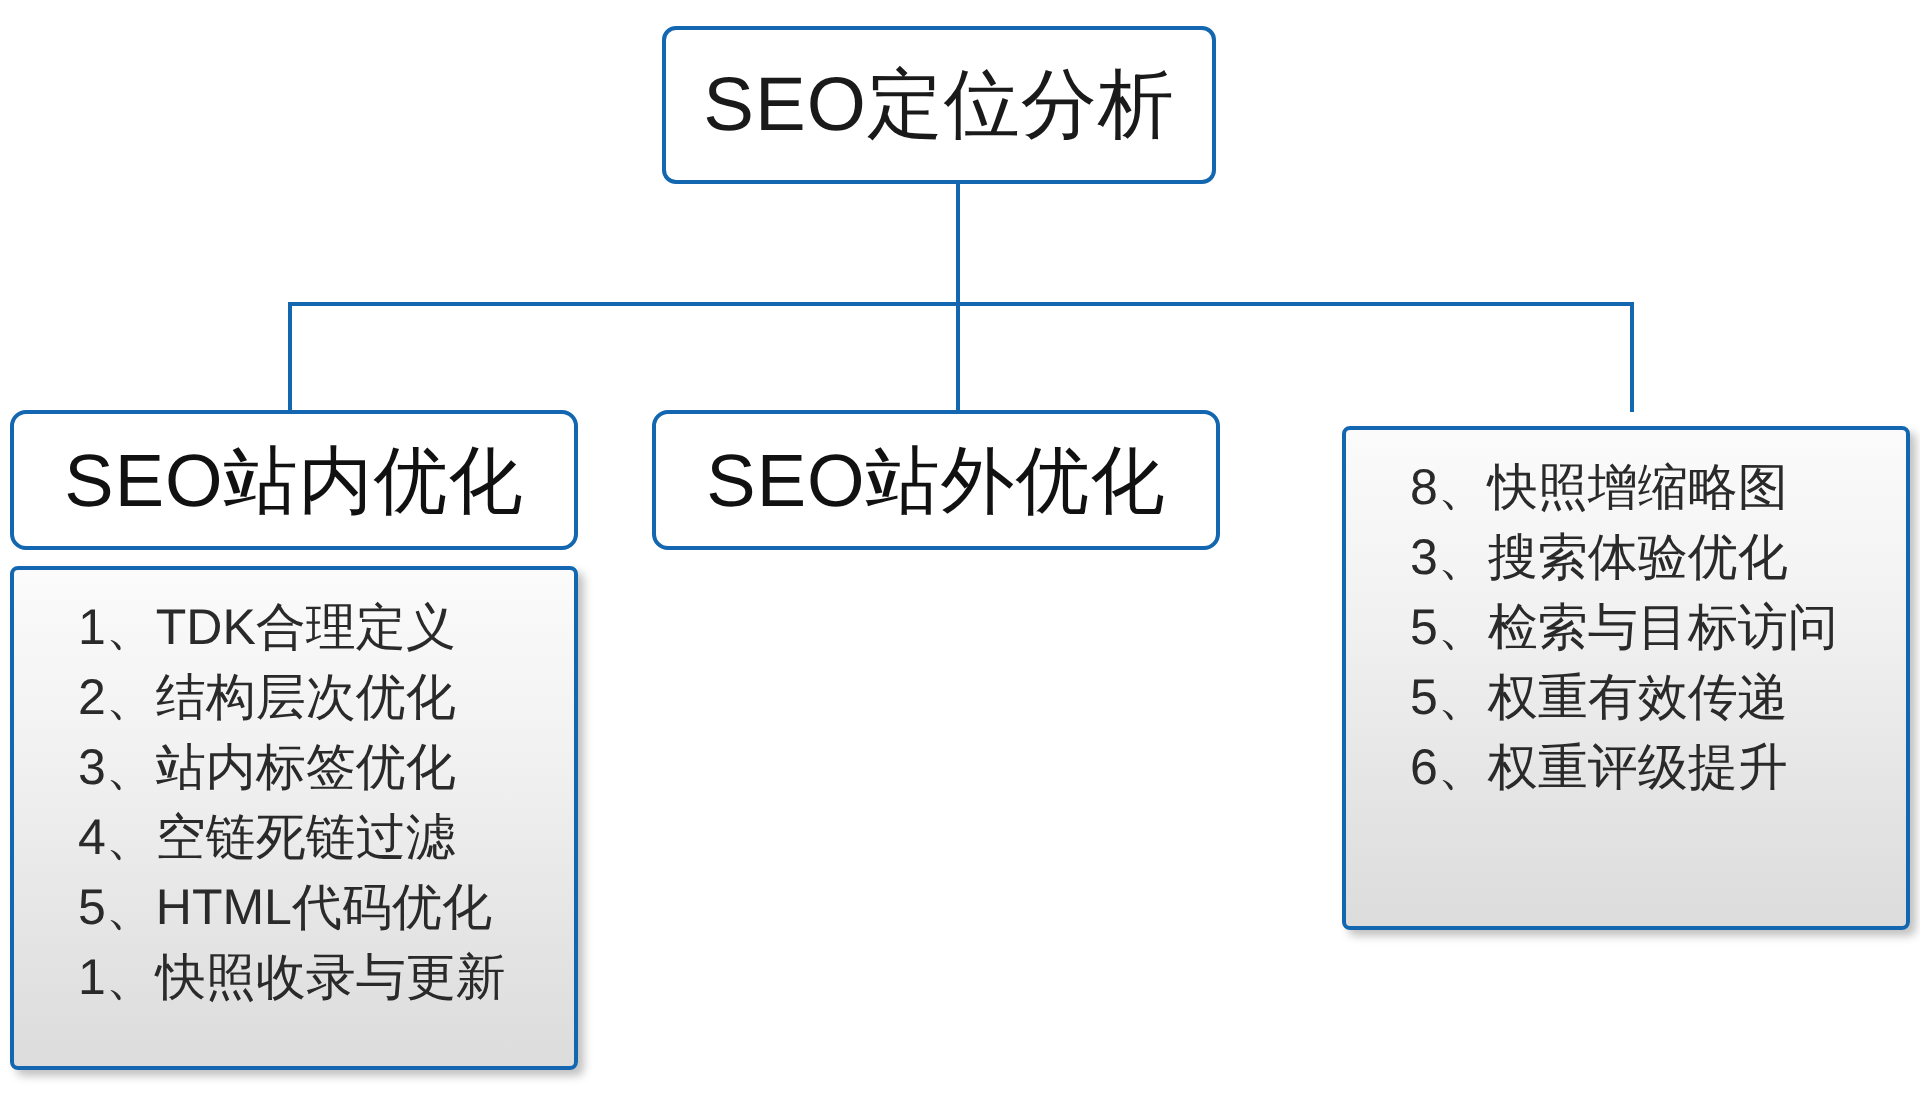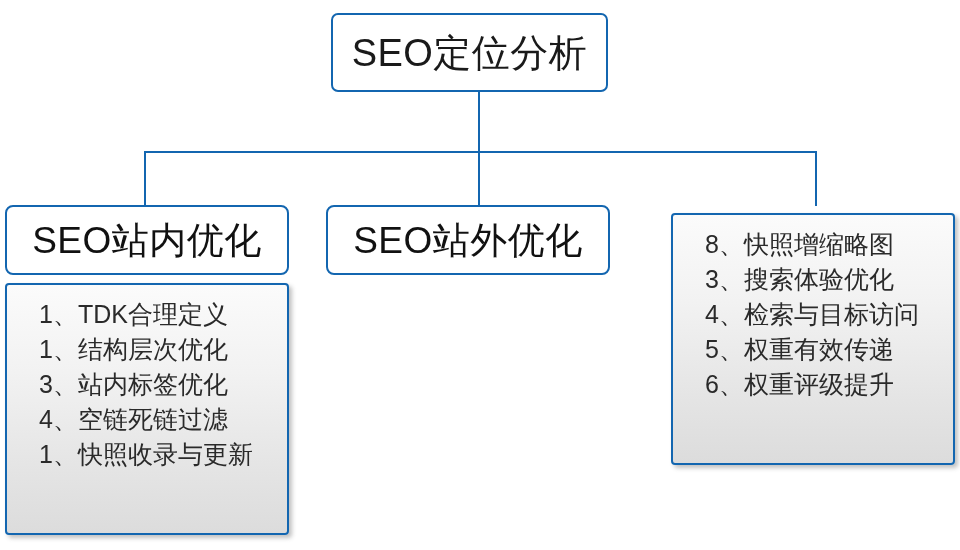--- a/index.html
+++ b/index.html
@@ -111,36 +111,37 @@
   <div class="conn conn-v" style="left:144px; top:151px; height:55px;"></div>
   <div class="conn conn-v" style="left:478px; top:151px; height:55px;"></div>
   <div class="conn conn-v" style="left:815px; top:151px; height:55px;"></div>
 
   <div class="column" id="col-0">
     <div class="col-head">
       <span class="col-head-title">SEO站内优化</span>
     </div>
     <div class="col-list">
       <div class="list-item">1、TDK合理定义</div>
-      <div class="list-item">1、结构层次优化</div>
+      <div class="list-item">2、结构层次优化</div>
       <div class="list-item">3、站内标签优化</div>
       <div class="list-item">4、空链死链过滤</div>
+      <div class="list-item">5、HTML代码优化</div>
       <div class="list-item">1、快照收录与更新</div>
     </div>
   </div>
 
   <div class="column" id="col-1">
     <div class="col-head">
       <span class="col-head-title">SEO站外优化</span>
     </div>
   </div>
 
   <div class="column" id="col-2">
     <div class="col-list">
       <div class="list-item">8、快照增缩略图</div>
       <div class="list-item">3、搜索体验优化</div>
-      <div class="list-item">4、检索与目标访问</div>
+      <div class="list-item">5、检索与目标访问</div>
       <div class="list-item">5、权重有效传递</div>
       <div class="list-item">6、权重评级提升</div>
     </div>
   </div>
 
 </div>
 
 </body></html>

